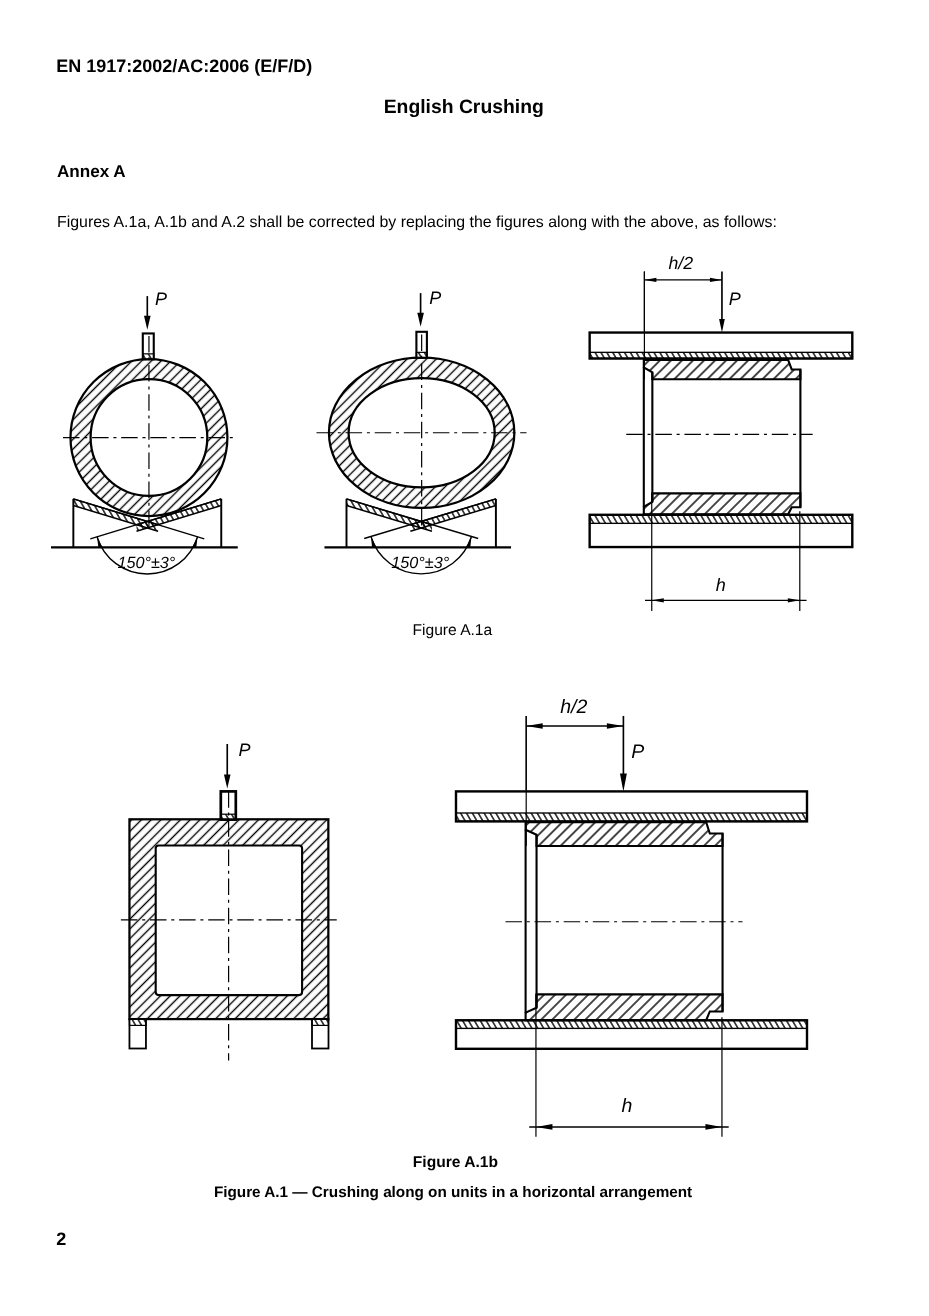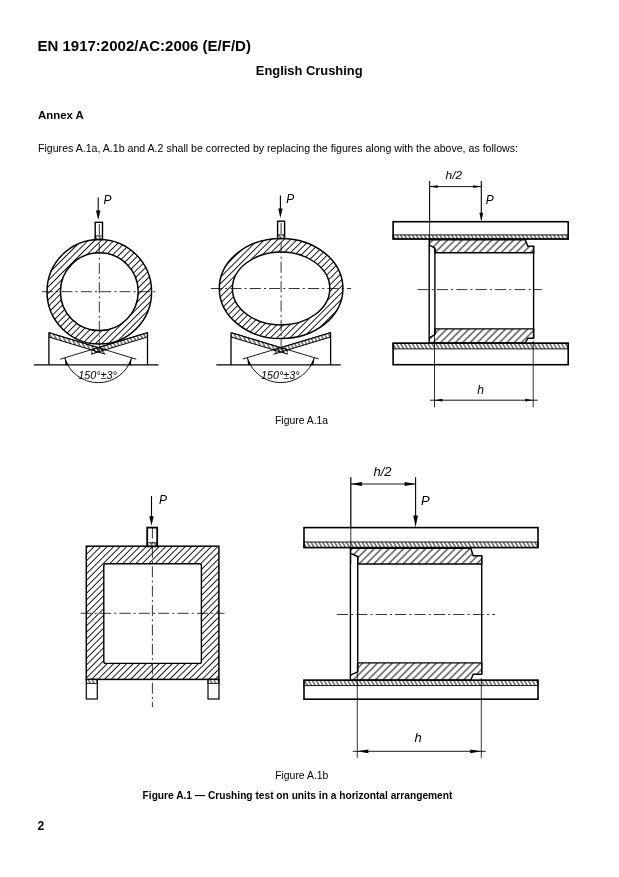--- a/index.html
+++ b/index.html
@@ -2,27 +2,27 @@
 <html><head>
 <meta charset="utf-8">
 <style>
 html,body{margin:0;padding:0}
 body{width:619px;height:877px;background:#fff;font-family:"Liberation Sans",sans-serif;position:relative;overflow:hidden}
 .t{position:absolute;white-space:nowrap;color:#000;line-height:normal}
 svg text{font-family:"Liberation Sans",sans-serif;font-style:italic;fill:#000}
 </style>
 </head>
 <body>
-<div class="t" style="left:37.5px;top:37.2px;font-weight:bold;font-size:15px">EN 1917:2002/AC:2006 (E/F/D)</div>
+<div class="t" style="left:37.5px;top:37.2px;font-weight:bold;font-size:12px">EN 1917:2002/AC:2006 (E/F/D)</div>
 <div class="t" style="left:255.8px;top:63.4px;font-weight:bold;font-size:12.9px">English Crushing</div>
 <div class="t" style="left:38px;top:109px;font-weight:bold;font-size:11.4px">Annex A</div>
 <div class="t" style="left:38px;top:141.9px;font-size:10.6px">Figures A.1a, A.1b and A.2 shall be corrected by replacing the figures along with the above, as follows:</div>
 <div class="t" style="left:275px;top:415.3px;font-weight:normal;font-size:10.4px">Figure A.1a</div>
-<div class="t" style="left:275.2px;top:770.1px;font-weight:normal;font-size:10.4px">Figure A.1b</div>
-<div class="t" style="left:142.6px;top:789.5px;font-weight:bold;font-size:10.2px">Figure A.1 — Crushing test on units in a horizontal arrangement</div>
+<div class="t" style="left:275.2px;top:770.1px;font-weight:bold;font-size:10.4px">Figure A.1b</div>
+<div class="t" style="left:142.6px;top:789.5px;font-weight:bold;font-size:10.2px">Figure A.1 — Crushing along on units in a horizontal arrangement</div>
 <div class="t" style="left:37.5px;top:818.5px;font-weight:bold;font-size:12px">2</div>
 <svg width="619" height="877" viewBox="0 0 619 877" style="position:absolute;left:0;top:0">
 <defs>
 <pattern id="p1" width="10" height="4.6" patternUnits="userSpaceOnUse" patternTransform="rotate(-45)">
   <line x1="0" y1="2.3" x2="10" y2="2.3" stroke="#000" stroke-width="0.92"></line>
 </pattern>
 <pattern id="p2" width="10" height="3.4" patternUnits="userSpaceOnUse" patternTransform="rotate(60)">
   <line x1="0" y1="1.7" x2="10" y2="1.7" stroke="#000" stroke-width="0.9"></line>
 </pattern>
 <pattern id="p1b" width="10" height="5.2" patternUnits="userSpaceOnUse" patternTransform="rotate(-45)">

